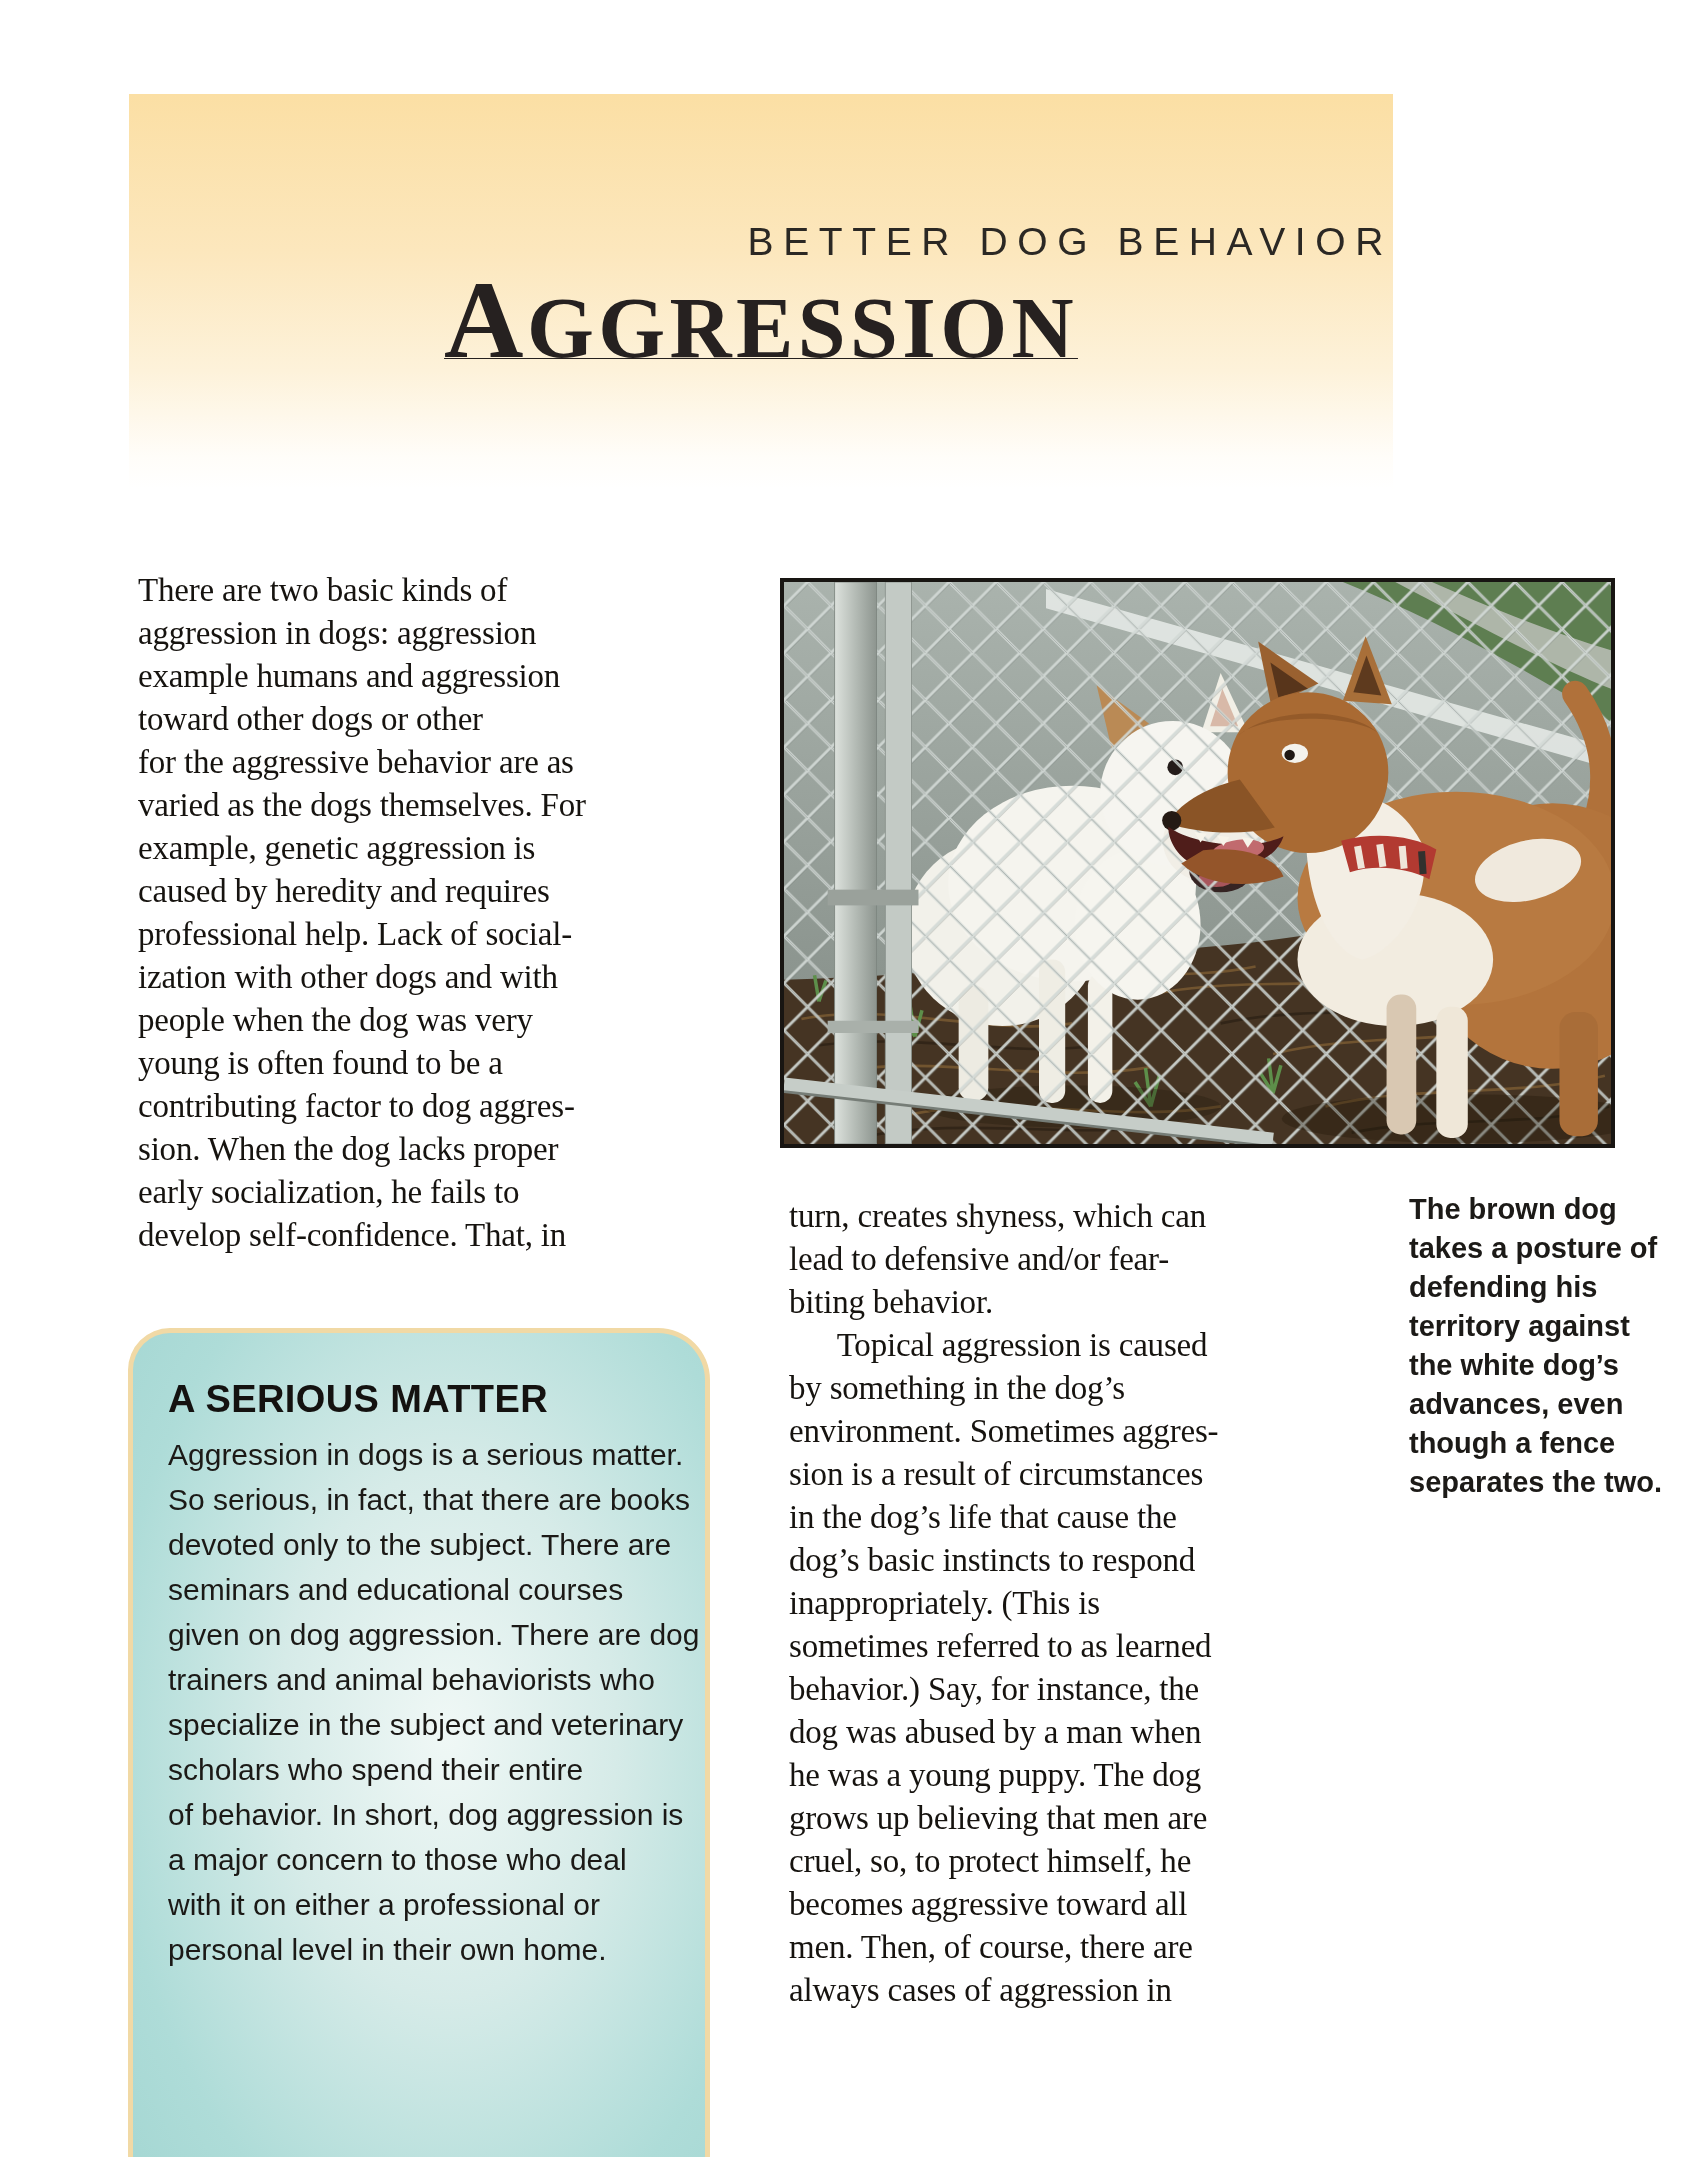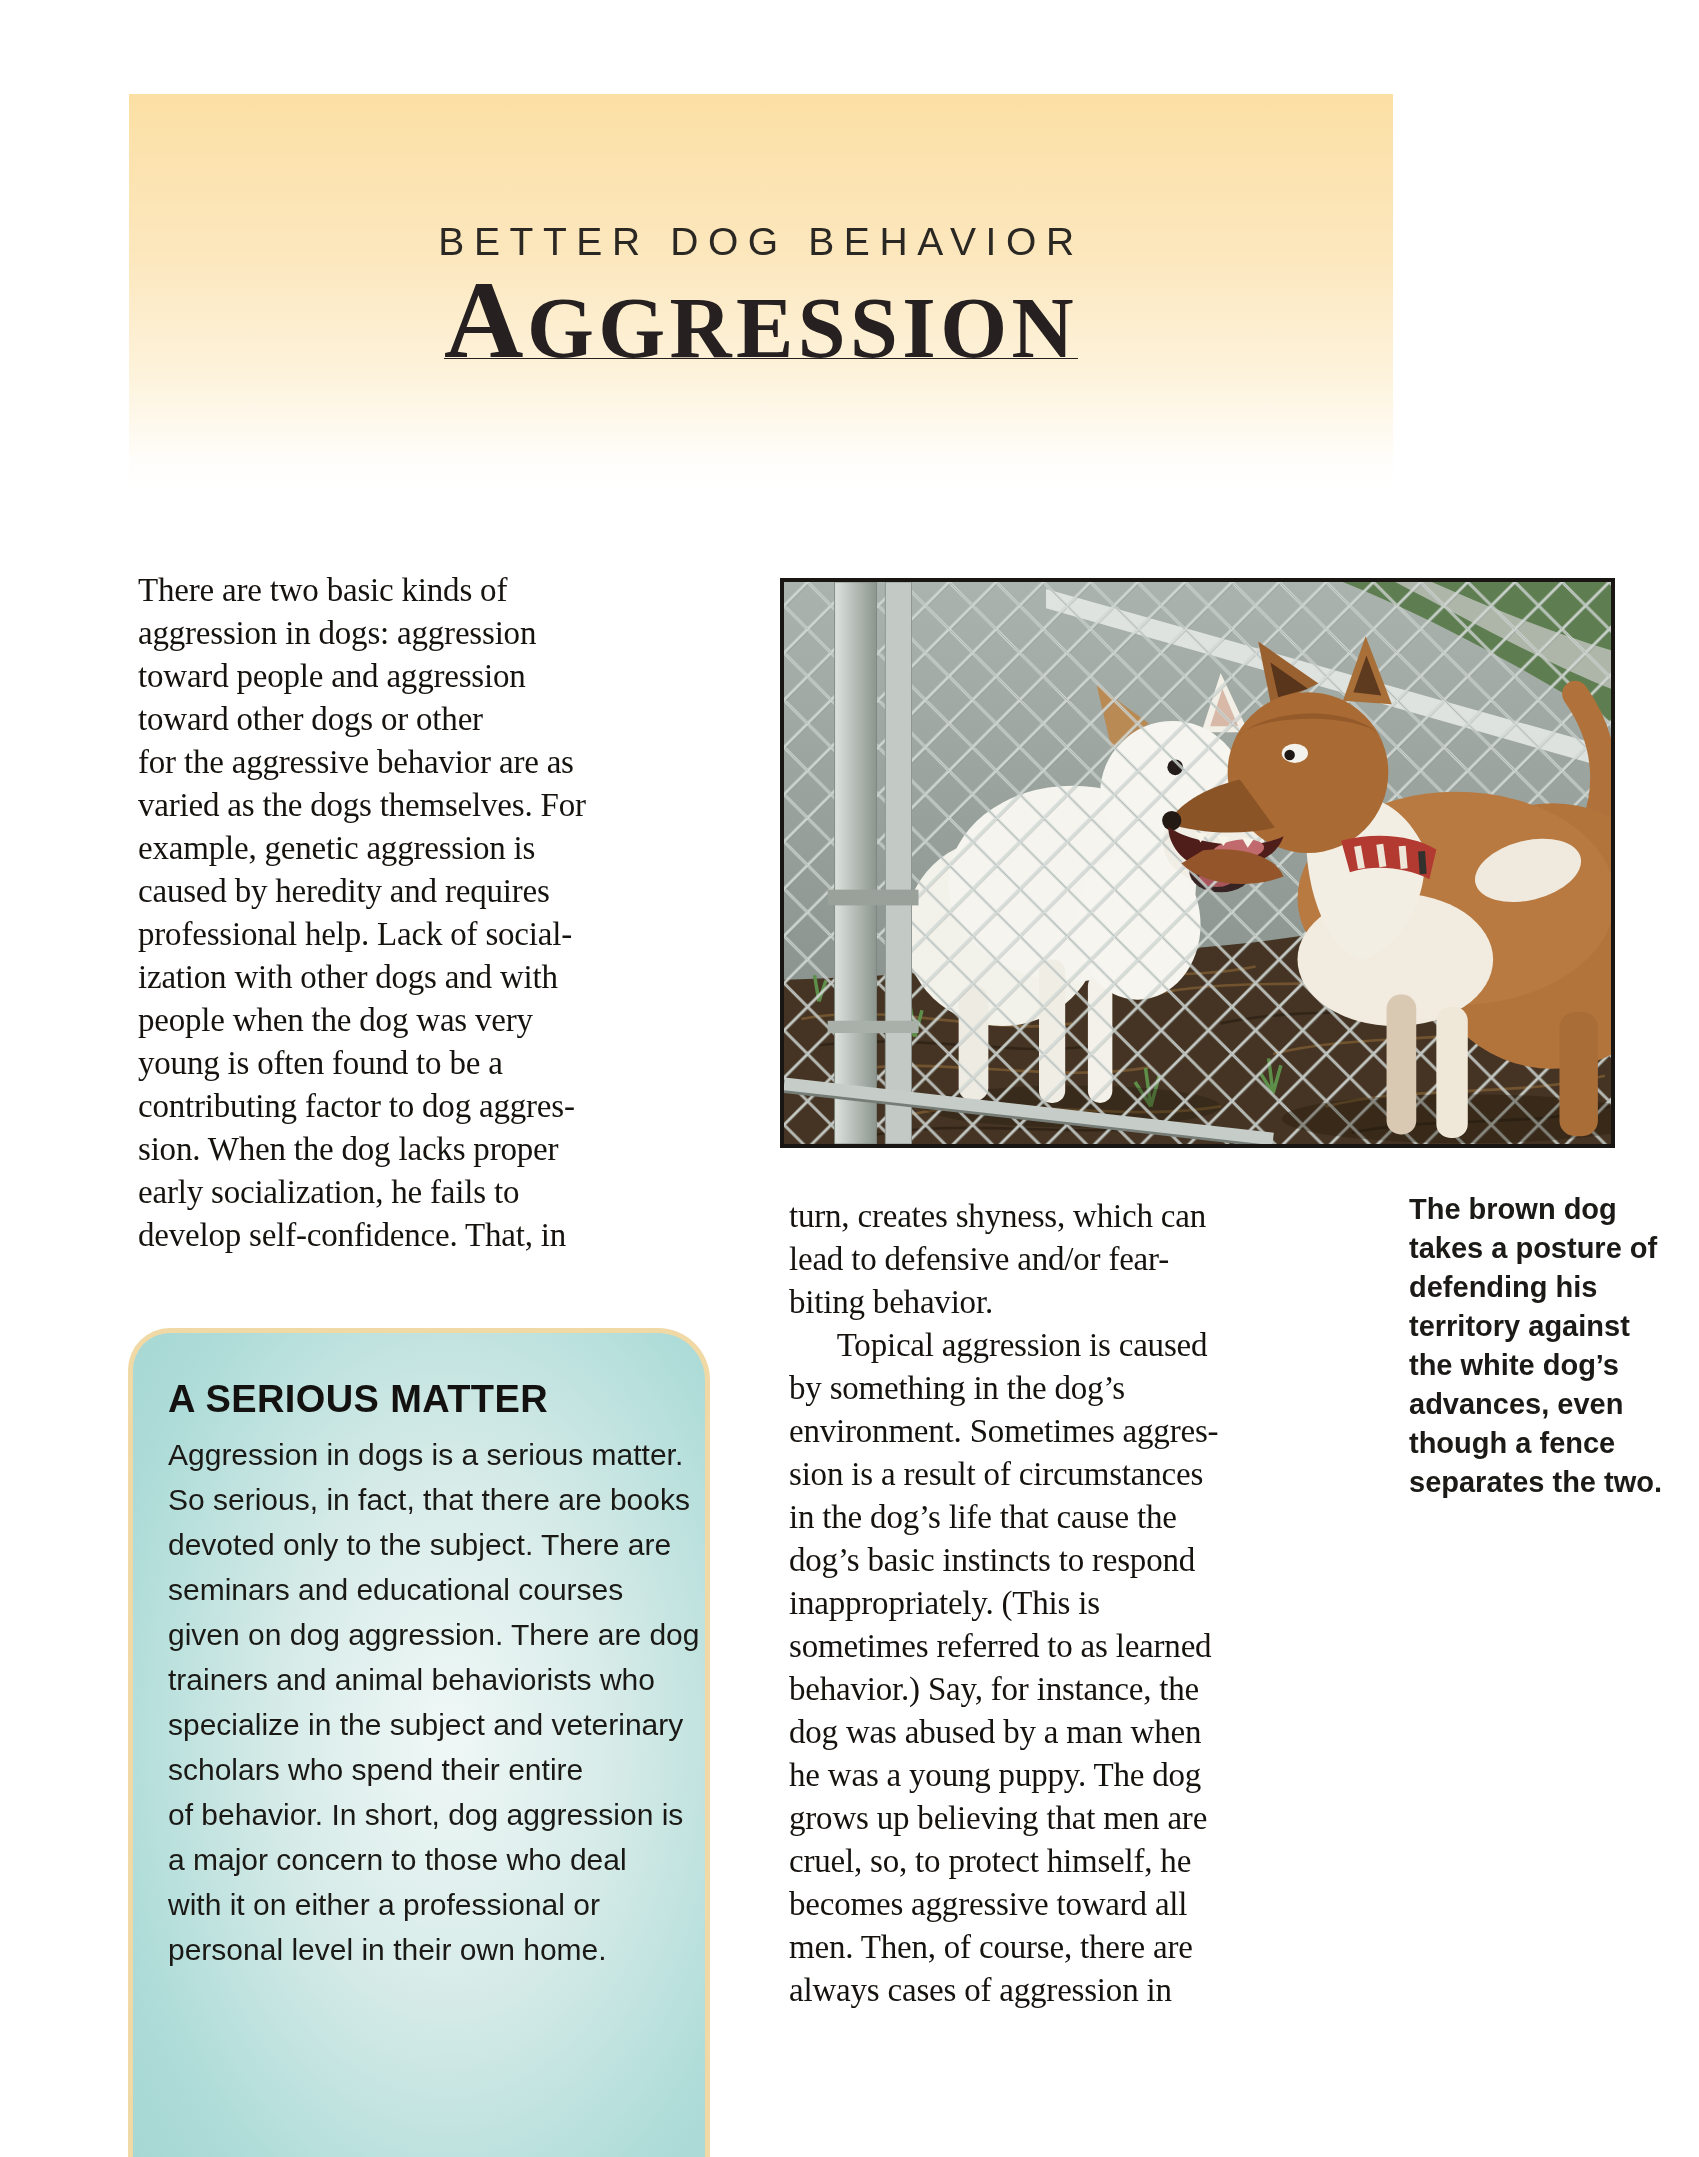--- a/index.html
+++ b/index.html
@@ -3,21 +3,21 @@
 <meta charset="utf-8">
 <style>
   html,body{margin:0;padding:0;}
   body{width:1700px;height:2157px;position:relative;background:#ffffff;overflow:hidden;
        font-family:"Liberation Serif",serif;}
   .page{position:absolute;inset:0;background:#ffffff;}
 
   
   .header-box{position:absolute;left:129px;top:94px;width:1264px;height:395px;
     background:linear-gradient(to bottom,#fbdfa4 0%,#fce7bd 40%,#fdf2da 70%,#fffdf9 92%,#ffffff 100%);}
-  .kicker{position:absolute;left:0;right:0;top:128px;text-align:center;line-height:1;
+  .kicker{position:absolute;left:0;right:0;top:128px;text-align:right;line-height:1;
     font-family:"Liberation Sans",sans-serif;font-size:39px;letter-spacing:9.6px;
     color:#2b2824;font-weight:400;}
   .title{position:absolute;left:0;right:0;top:171px;text-align:center;line-height:1;
     color:#262120;font-family:"Liberation Serif",serif;font-weight:700;text-decoration:underline;}
   .title-initial{font-size:110px;letter-spacing:3.5px;}
   .title-rest{font-size:86px;letter-spacing:4.4px;}
 
   
   .photo{position:absolute;left:780px;top:578px;width:827px;height:562px;
     border:4.4px solid #181512;box-sizing:content-box;background:#8f9892;}
@@ -170,21 +170,21 @@
           <rect x="705" y="302" width="8" height="26" fill="#efe6da" transform="rotate(-5 709 315)"></rect>
           <rect x="727" y="308" width="8" height="26" fill="#32312e" transform="rotate(-4 731 321)"></rect>
         </g>
       </g>
     </svg>
   </div>
 
   <div class="col col-left">
       <div class="line">There are two basic kinds of</div>
       <div class="line">aggression in dogs: aggression</div>
-      <div class="line">toward people and aggression</div>
+      <div class="line">example humans and aggression</div>
       <div class="line">toward other dogs or other</div>
       <div class="line">for the aggressive behavior are as</div>
       <div class="line">varied as the dogs themselves. For</div>
       <div class="line">example, genetic aggression is</div>
       <div class="line">caused by heredity and requires</div>
       <div class="line">professional help. Lack of social-</div>
       <div class="line">ization with other dogs and with</div>
       <div class="line">people when the dog was very</div>
       <div class="line">young is often found to be a</div>
       <div class="line">contributing factor to dog aggres-</div>

